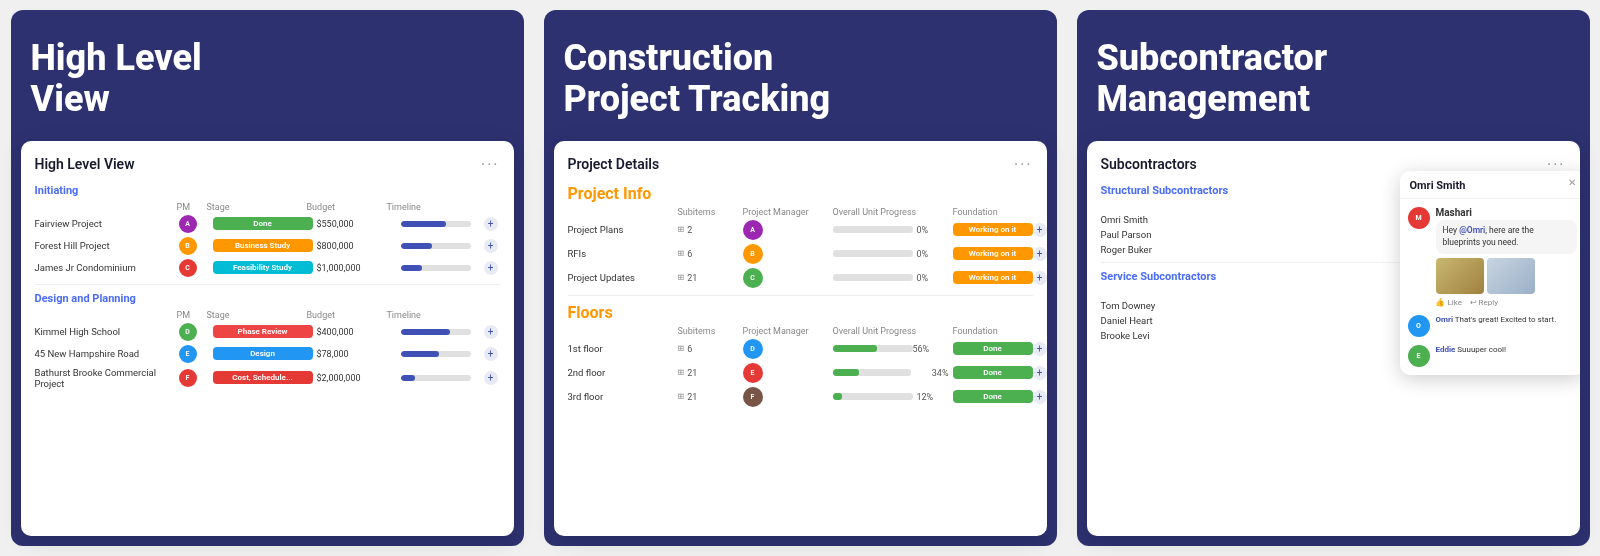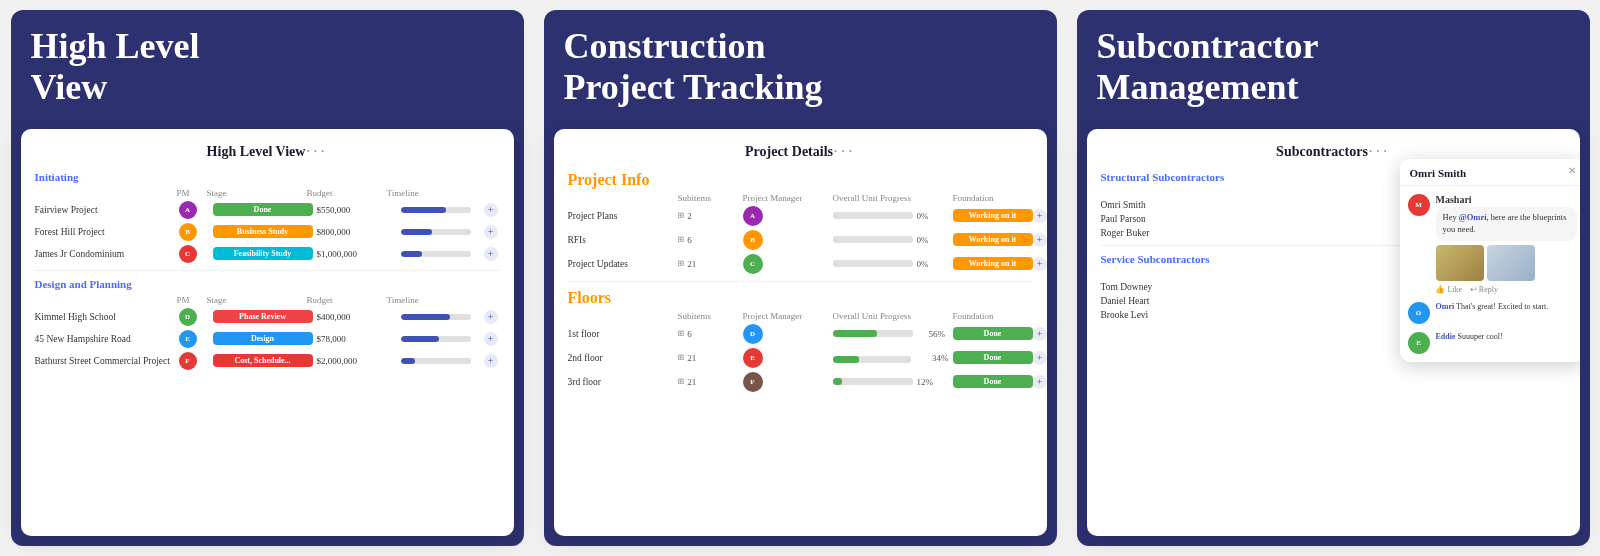--- a/index.html
+++ b/index.html
@@ -14,22 +14,21 @@
       gap: 0;
       overflow: hidden;
     }
     .panel {
       position: relative;
       width: 533px;
       height: 556px;
       display: flex;
       flex-direction: column;
       align-items: center;
-      padding: 26px 20px 20px 20px;
-      font-family: Liberation Serif, serif;
+      padding: 38px 20px 20px 20px;
     }
     .panel-bg {
       position: absolute;
       inset: 0;
       border-radius: 12px;
       background: #2d3170;
       margin: 10px;
     }
     .panel-title {
       position: relative;
@@ -50,21 +49,21 @@
       border-radius: 10px;
       box-shadow: 0 4px 20px rgba(0,0,0,0.15);
       width: 100%;
       padding: 14px 14px 10px 14px;
       flex: 1;
       overflow: hidden;
     }
     .card-header {
       display: flex;
       align-items: center;
-      justify-content: center;
+      justify-content: space-between;
       margin-bottom: 10px;
     }
     .card-header-title {
       font-size: 14px;
       font-weight: 600;
       color: #1a1a2e;
     }
     .card-dots {
       color: #999;
       font-size: 16px;
@@ -430,21 +429,21 @@
       <span class="hlv-budget">$78,000</span>
       <div class="hlv-timeline">
           <div class="progress-bar-wrap">
             <div class="progress-bar-fill" style="width:55%"></div>
           </div>
         </div>
       <div class="plus-icon">+</div>
     </div>
 
     <div class="hlv-row">
-      <span class="hlv-project-name">Bathurst Street Commercial Project</span>
+      <span class="hlv-project-name">Bathurst Brooke Commercial Project</span>
       <div class="hlv-avatar" style="background:#e53935">F</div>
       <span class="badge badge-red">Cost, Schedule...</span>
       <span class="hlv-budget">$2,000,000</span>
       <div class="hlv-timeline">
           <div class="progress-bar-wrap">
             <div class="progress-bar-fill" style="width:20%"></div>
           </div>
         </div>
       <div class="plus-icon">+</div>
     </div>
@@ -533,38 +532,38 @@
       <span></span>
     </div>
 
     <div class="pt-row">
       <span class="pt-item-name">1st floor</span>
       <div class="pt-subitems">
           <span class="pt-subitems-icon">⊞</span>
           <span>6</span>
         </div>
       <div class="hlv-avatar" style="background:#2196f3;width:20px;height:20px">D</div>
-      <div style="display:flex;align-items:center;gap:16px">
+      <div style="display:flex;align-items:center;gap:0">
         <div class="pt-progress-wrap">
             <div class="progress-bar-fill pt-progress-fill-green" style="width:56%;height:7px;background:#4caf50;border-radius:3px"></div>
           </div>
         <span class="pt-percent">56%</span>
       </div>
       <span class="badge badge-green">Done</span>
       <div class="plus-icon">+</div>
     </div>
 
     <div class="pt-row">
       <span class="pt-item-name">2nd floor</span>
       <div class="pt-subitems">
           <span class="pt-subitems-icon">⊞</span>
           <span>21</span>
         </div>
       <div class="hlv-avatar" style="background:#e53935;width:20px;height:20px">E</div>
-      <div style="display:flex;align-items:flex-end;gap:21px">
+      <div style="display:flex;align-items:center;gap:21px">
         <div class="pt-progress-wrap">
             <div class="progress-bar-fill pt-progress-fill-green" style="width:34%;height:7px;background:#4caf50;border-radius:3px"></div>
           </div>
         <span class="pt-percent">34%</span>
       </div>
       <span class="badge badge-green">Done</span>
       <div class="plus-icon">+</div>
     </div>
 
     <div class="pt-row">

